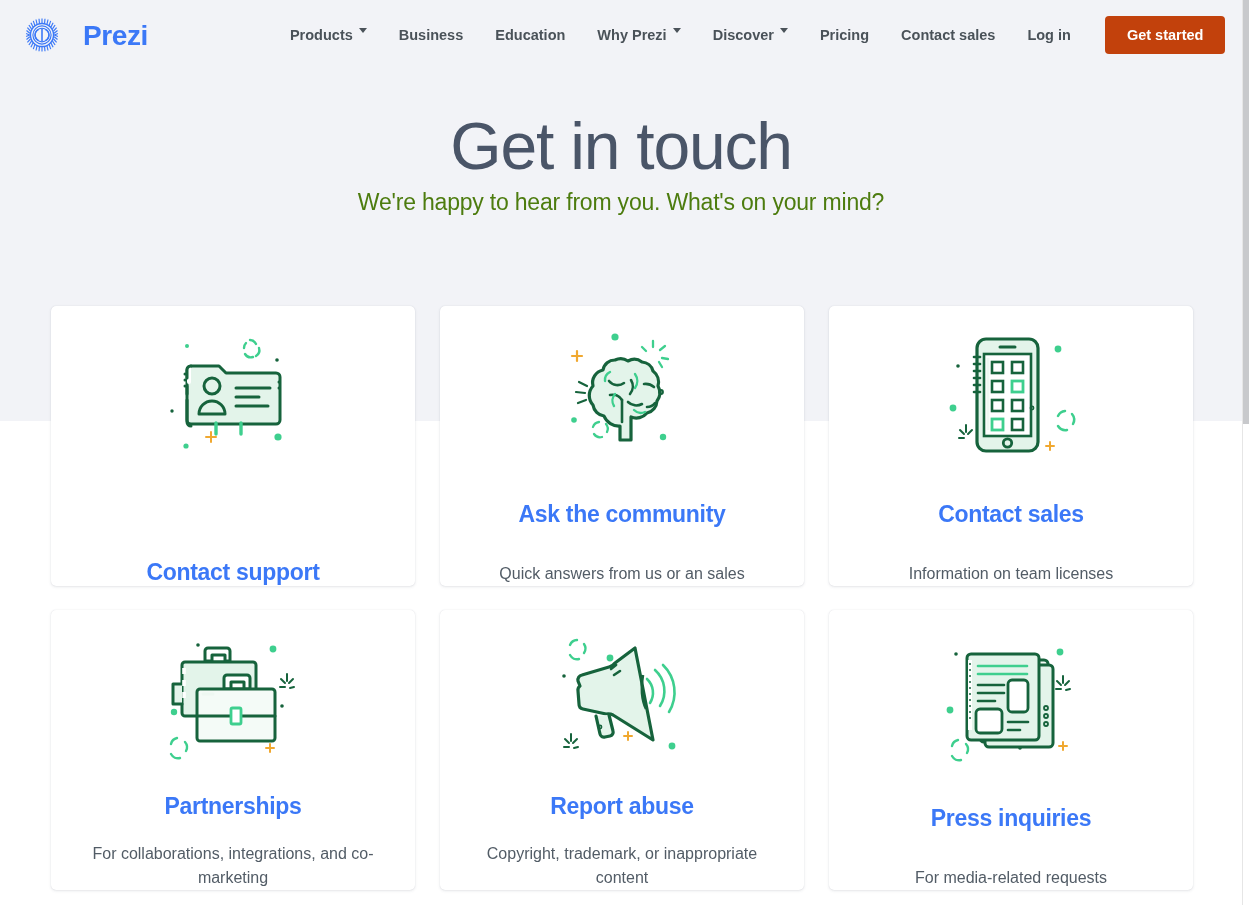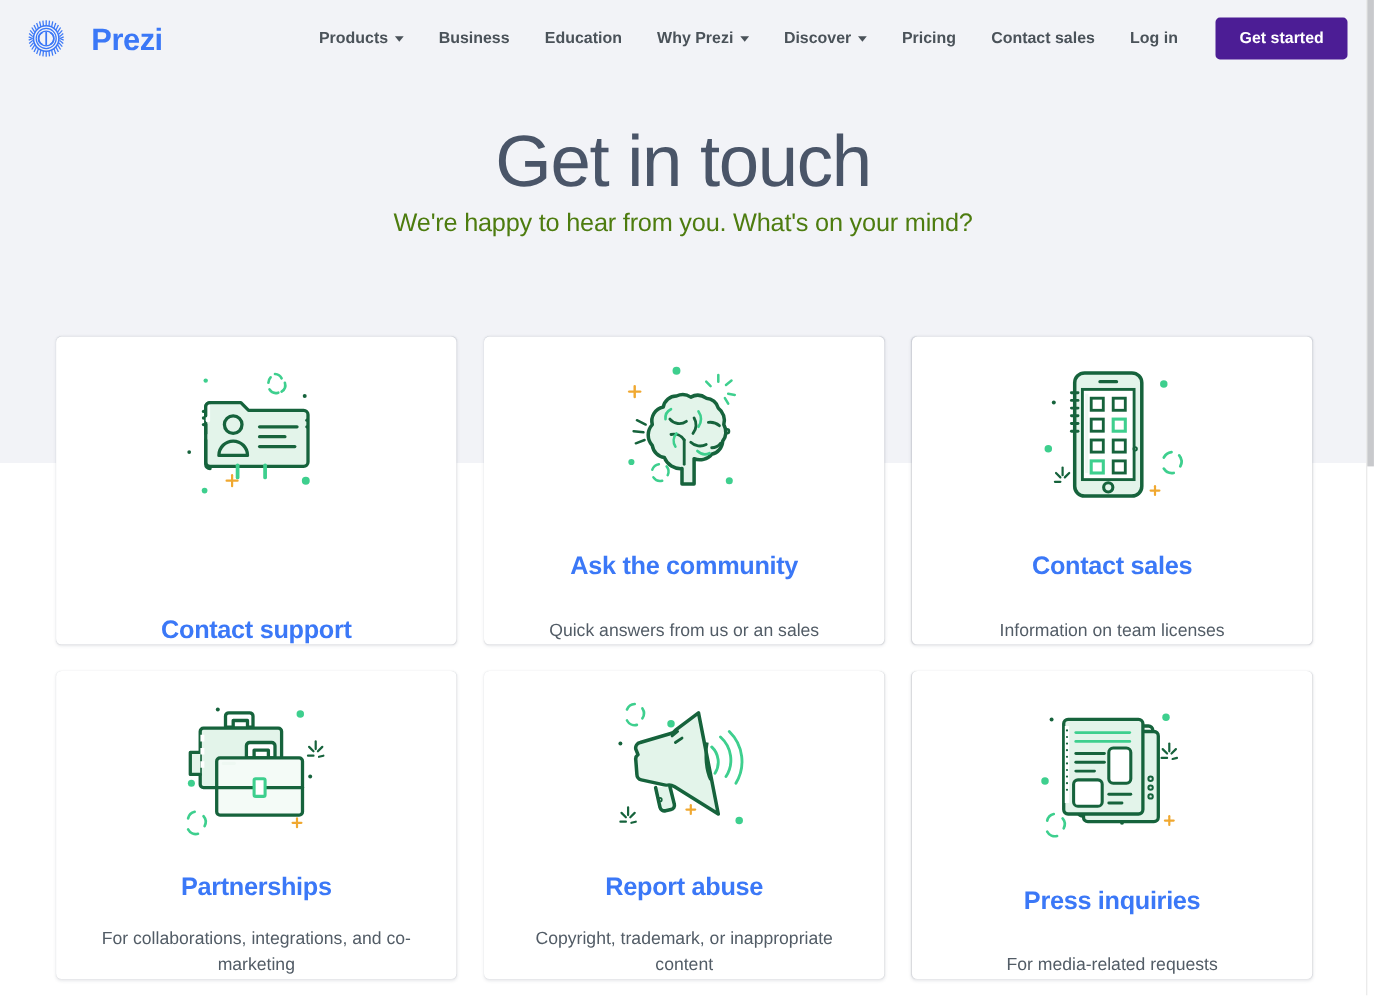--- a/index.html
+++ b/index.html
@@ -79,37 +79,36 @@
     gap: 0;
   }
   .nav-item {
     font-size: 14.5px;
     font-weight: bold;
     color: #4a5259;
     text-decoration: none;
     padding: 10px 16px;
     white-space: nowrap;
     display: inline-flex;
-    align-items: center;
     gap: 6px;
     cursor: pointer;
   }
   .caret {
     display: inline-block;
     width: 0; height: 0;
     border-left: 4.5px solid transparent;
     border-right: 4.5px solid transparent;
     border-top: 5px solid #4a5259;
     position: relative;
     top: 1px;
   }
 
   .cta {
     margin-left: 18px;
-    background: #4c1d95;
+    background: #c2410c;
     color: #ffffff;
     font-size: 14.5px;
     font-weight: bold;
     border: none;
     border-radius: 4px;
     padding: 11px 22px;
     cursor: pointer;
     font-family: "Liberation Sans", sans-serif;
     white-space: nowrap;
   }

